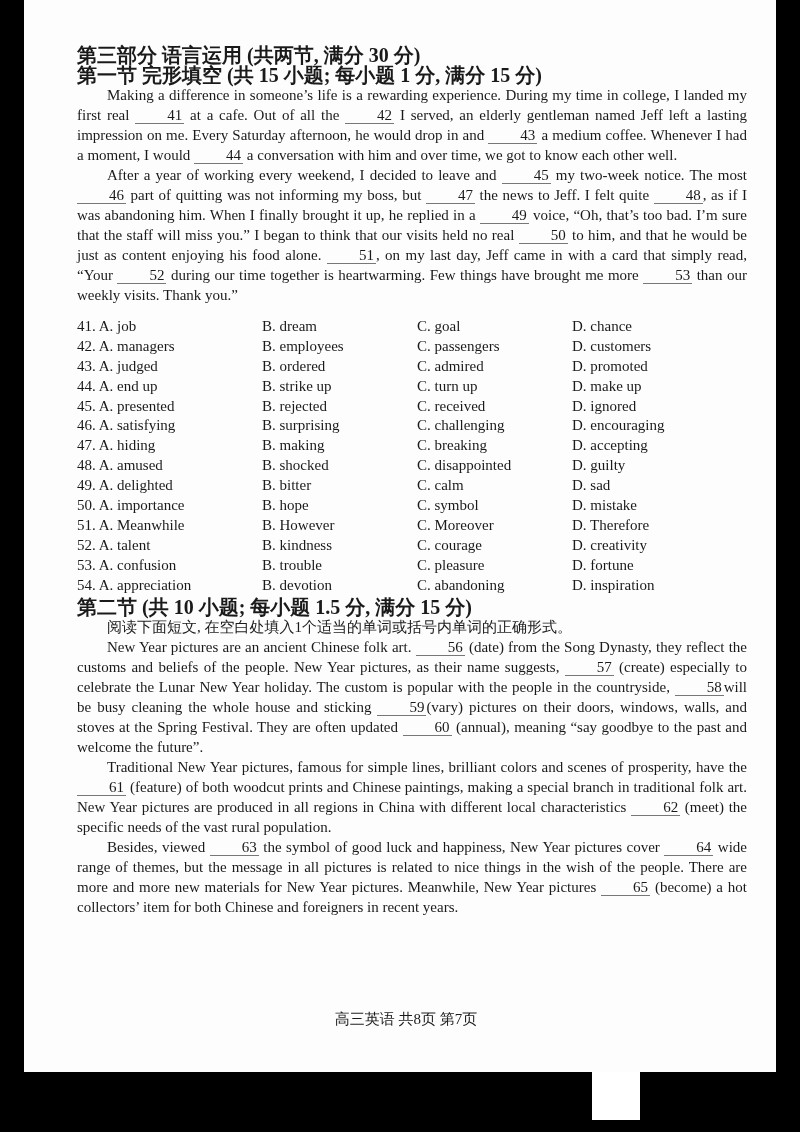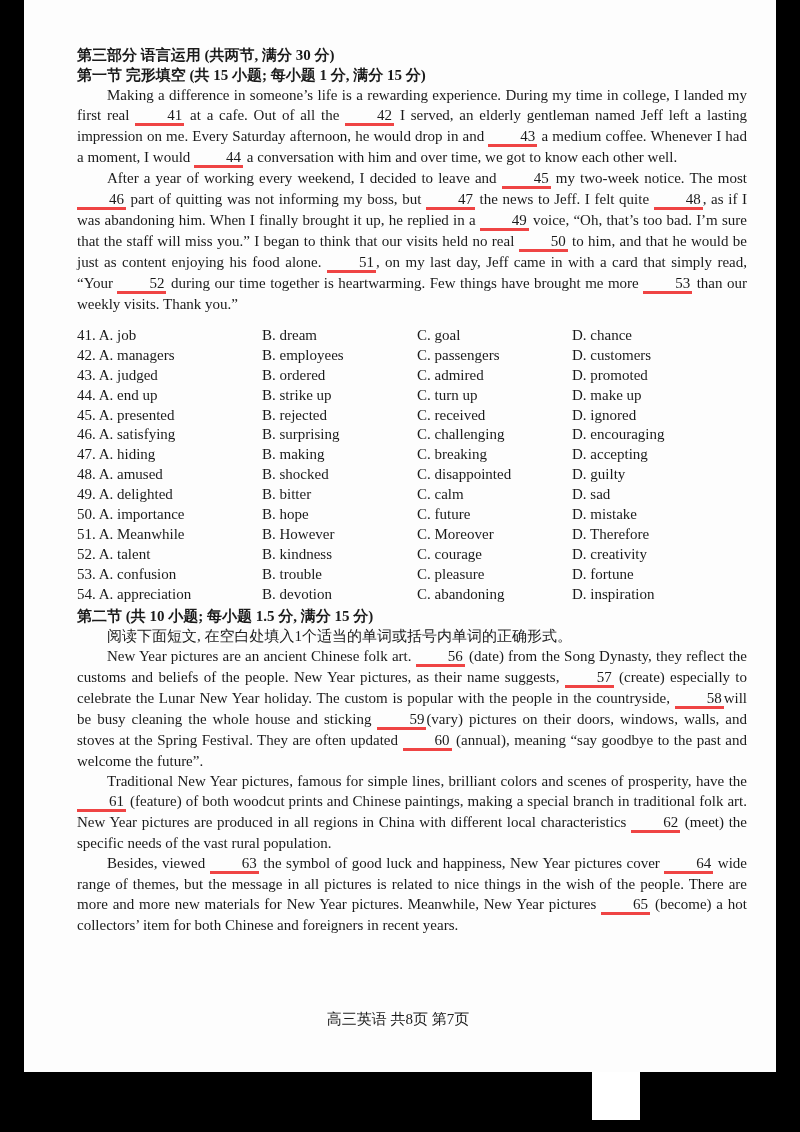--- a/index.html
+++ b/index.html
@@ -6,29 +6,29 @@
     body {
       width: 800px; height: 1132px; background: #000; position: relative; overflow: hidden;
       font-family: "Liberation Serif", "DejaVu Serif", serif; color: #1a1a1a;
     }
     .page {
       position: absolute; left: 24px; top: 0; width: 752px; height: 1072px;
       background: #fdfdfd;
     }
     .notch { position: absolute; left: 592px; top: 1072px; width: 48px; height: 48px; background: #fff; }
     .content { position: absolute; left: 53px; top: 45px; width: 670px; font-size: 15px; line-height: 20px; }
-    .h { font-weight: bold; font-size: 15px; line-height: 20px; }
+    .h { font-weight: bold; font-size: 20px; line-height: 20px; }
     p { margin: 0; text-align: justify; }
     .ind { text-indent: 30px; }
-    .blank { display: inline-block; border-bottom: 3px solid #ef4444; min-width: 40px; text-align: center; line-height: 16px; padding: 0 2px; }
+    .blank { display: inline-block; border-bottom: 1px solid #ef4444; min-width: 40px; text-align: center; line-height: 16px; padding: 0 2px; }
     .opts { margin: 12px 0 2px 0; }
     .opt-row { display: flex; height: 19.9px; line-height: 19.9px; }
     .opt-row span { display: block; }
     .c0 { width: 185px; } .c1 { width: 155px; } .c2 { width: 155px; } .c3 { width: 150px; }
-    .footer { position: absolute; left: 8px; width: 732px; top: 1010px; text-align: center; font-size: 15px; }
+    .footer { position: absolute; left: 16px; width: 732px; top: 1010px; text-align: center; font-size: 15px; }
   </style>
 </head>
 <body>
 
 <div class="page">
   <div class="content">
     <div class="h">第三部分 语言运用 (共两节, 满分 30 分)</div>
     <div class="h">第一节 完形填空 (共 15 小题; 每小题 1 分, 满分 15 分)</div>
 
     <p class="ind"><span>Making a difference in someone’s life is a rewarding experience. During my time in college, I landed my first real </span><span class="blank">41</span><span> at a cafe. Out of all the </span><span class="blank">42</span><span> I served, an elderly gentleman named Jeff left a lasting impression on me. Every Saturday afternoon, he would drop in and </span><span class="blank">43</span><span> a medium coffee. Whenever I had a moment, I would </span><span class="blank">44</span><span> a conversation with him and over time, we got to know each other well.</span></p>
@@ -85,21 +85,21 @@
         </div>
         <div class="opt-row">
           <span class="c0">49. A. delighted</span>
           <span class="c1">B. bitter</span>
           <span class="c2">C. calm</span>
           <span class="c3">D. sad</span>
         </div>
         <div class="opt-row">
           <span class="c0">50. A. importance</span>
           <span class="c1">B. hope</span>
-          <span class="c2">C. future</span>
+          <span class="c2">C. symbol</span>
           <span class="c3">D. mistake</span>
         </div>
         <div class="opt-row">
           <span class="c0">51. A. Meanwhile</span>
           <span class="c1">B. However</span>
           <span class="c2">C. Moreover</span>
           <span class="c3">D. Therefore</span>
         </div>
         <div class="opt-row">
           <span class="c0">52. A. talent</span>

